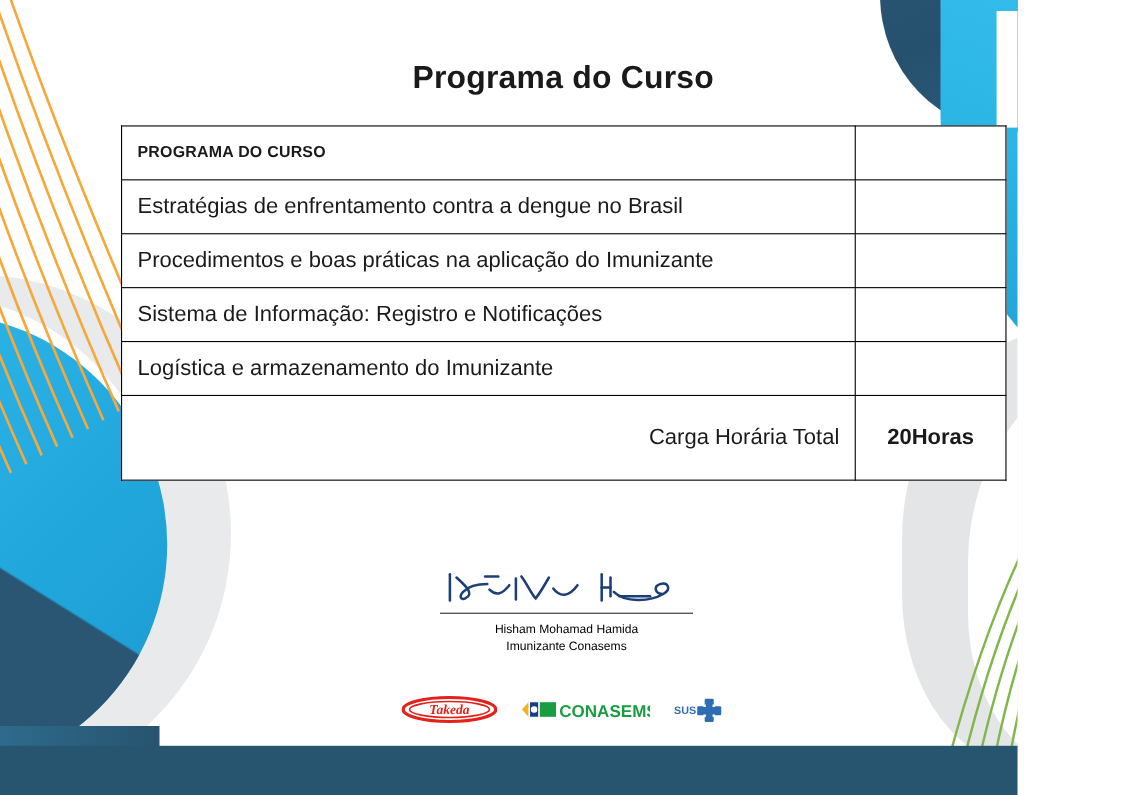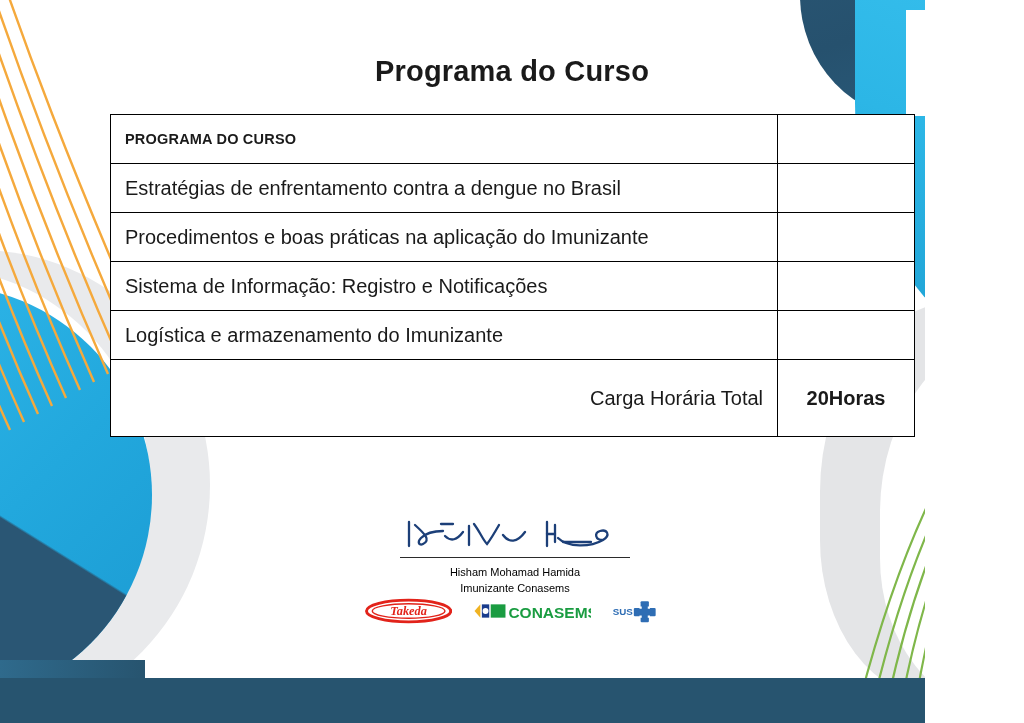--- a/index.html
+++ b/index.html
@@ -211,21 +211,21 @@
   .sig-name, .sig-role {
     font-size: 11px;
     color: #000000;
     line-height: 16px;
   }
 
   
   .logo-row {
     position: absolute;
     left: 365px;
-    top: 594px;
+    top: 628px;
     width: 300px;
     height: 34px;
     display: flex;
     align-items: center;
     gap: 21px;
   }
   .logo-takeda { width: 96px; height: 30px; }
   .logo-conasems { width: 130px; height: 24px; }
   .logo-sus { width: 58px; height: 30px; }
 </style>

